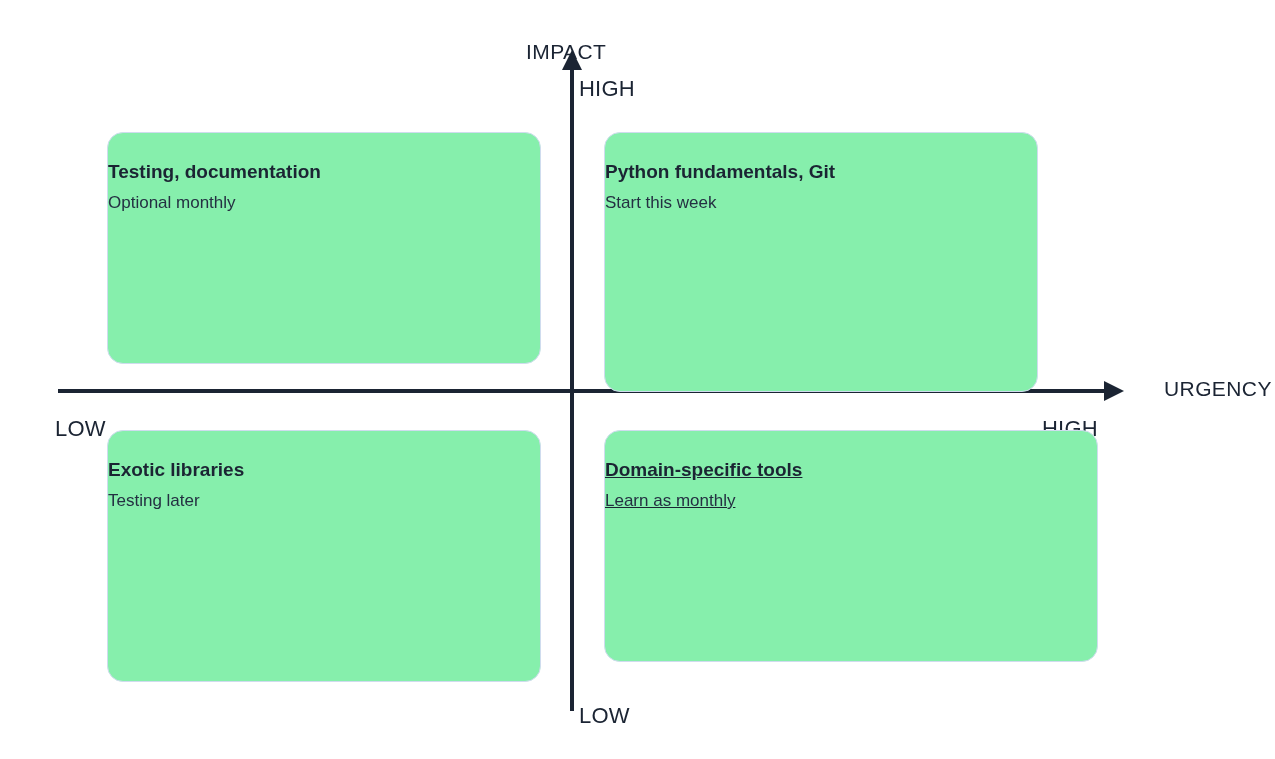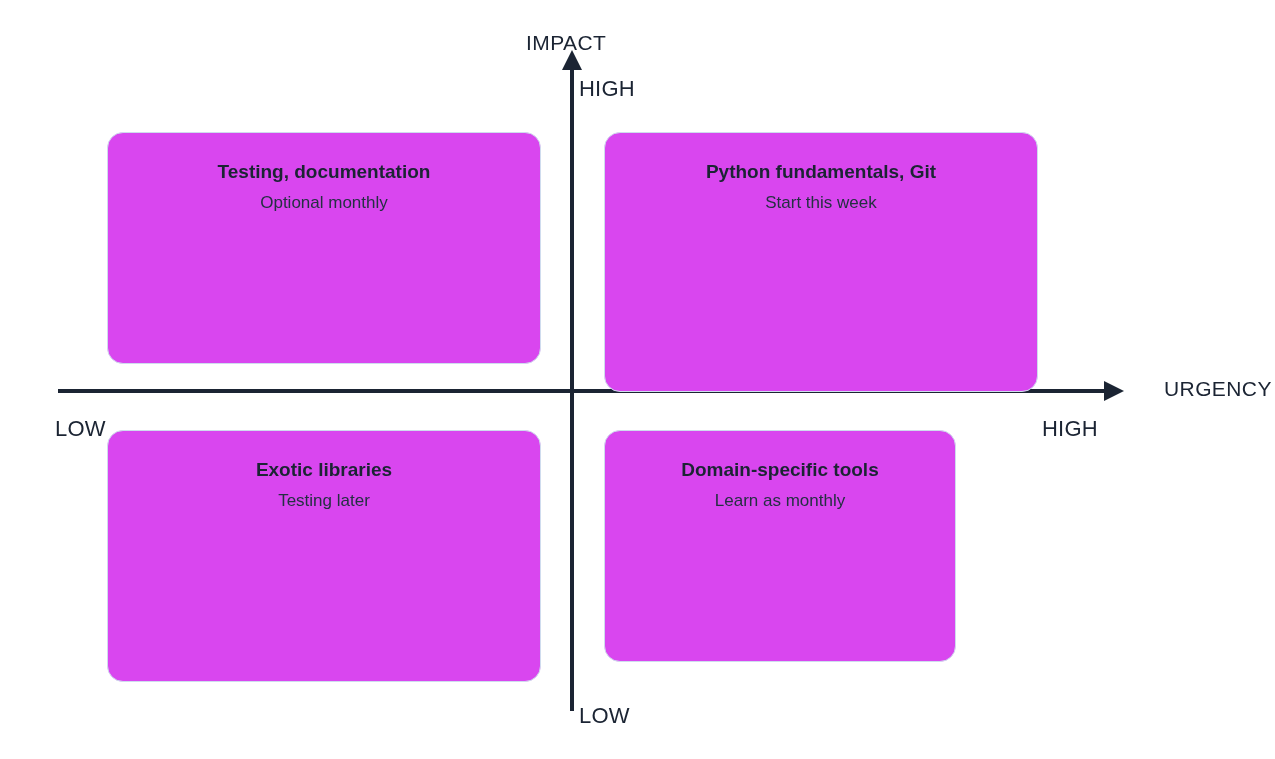--- a/index.html
+++ b/index.html
@@ -63,21 +63,21 @@
   .axis-title {
     position: absolute;
     font-size: 21px;
     font-weight: 400;
     letter-spacing: 0.4px;
     color: #1b2433;
     white-space: nowrap;
   }
   #impact-title {
     left: 526px;
-    top: 31px;
+    top: 40px;
   }
   #urgency-title {
     left: 1128px;
     top: 377px;
     margin-left: 36px;
   }
 
   
   .axis-end-label {
     position: absolute;
@@ -89,30 +89,29 @@
   }
   #impact-high-label { left: 579px; top: 76px; }
   #impact-low-label  { left: 579px; top: 703px; }
   #urgency-low-label { left: 55px;  top: 416px; }
   #urgency-high-label{ left: 1042px;top: 416px; }
 
   
   .quadrant-card {
     position: absolute;
     box-sizing: border-box;
-    background: #d946ef;
+    background: #86efac;
     border: 1px solid #cfdcee;
     border-radius: 16px;
     padding-top: 26px;
-    text-align: center;
   }
   #quadrant-top-left     { left: 107px; top: 132px; width: 434px; height: 232px; }
   #quadrant-top-right    { left: 604px; top: 132px; width: 434px; height: 260px; }
   #quadrant-bottom-left  { left: 107px; top: 430px; width: 434px; height: 252px; }
-  #quadrant-bottom-right { left: 604px; top: 430px; width: 352px; height: 232px; }
+  #quadrant-bottom-right { left: 604px; top: 430px; width: 494px; height: 232px; text-decoration: underline; }
 
   .card-title {
     font-size: 19px;
     font-weight: 700;
     color: #1b2433;
     line-height: 26px;
     margin: 0 0 6px 0;
   }
   .card-subtitle {
     font-size: 17px;

